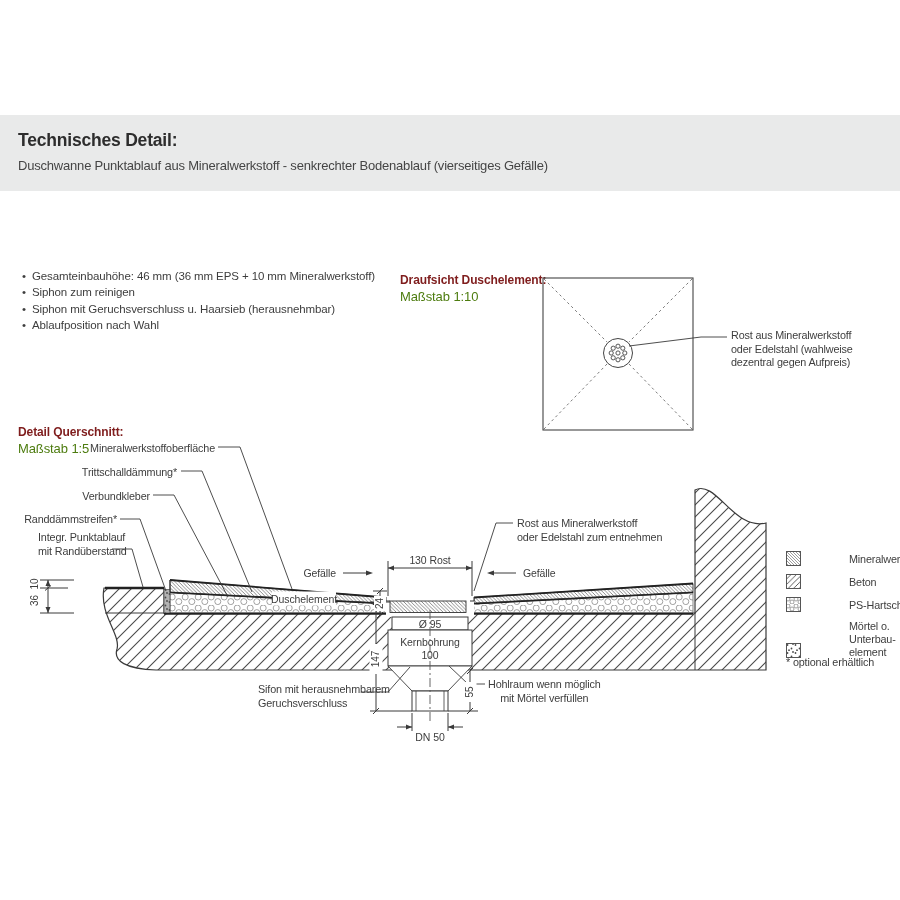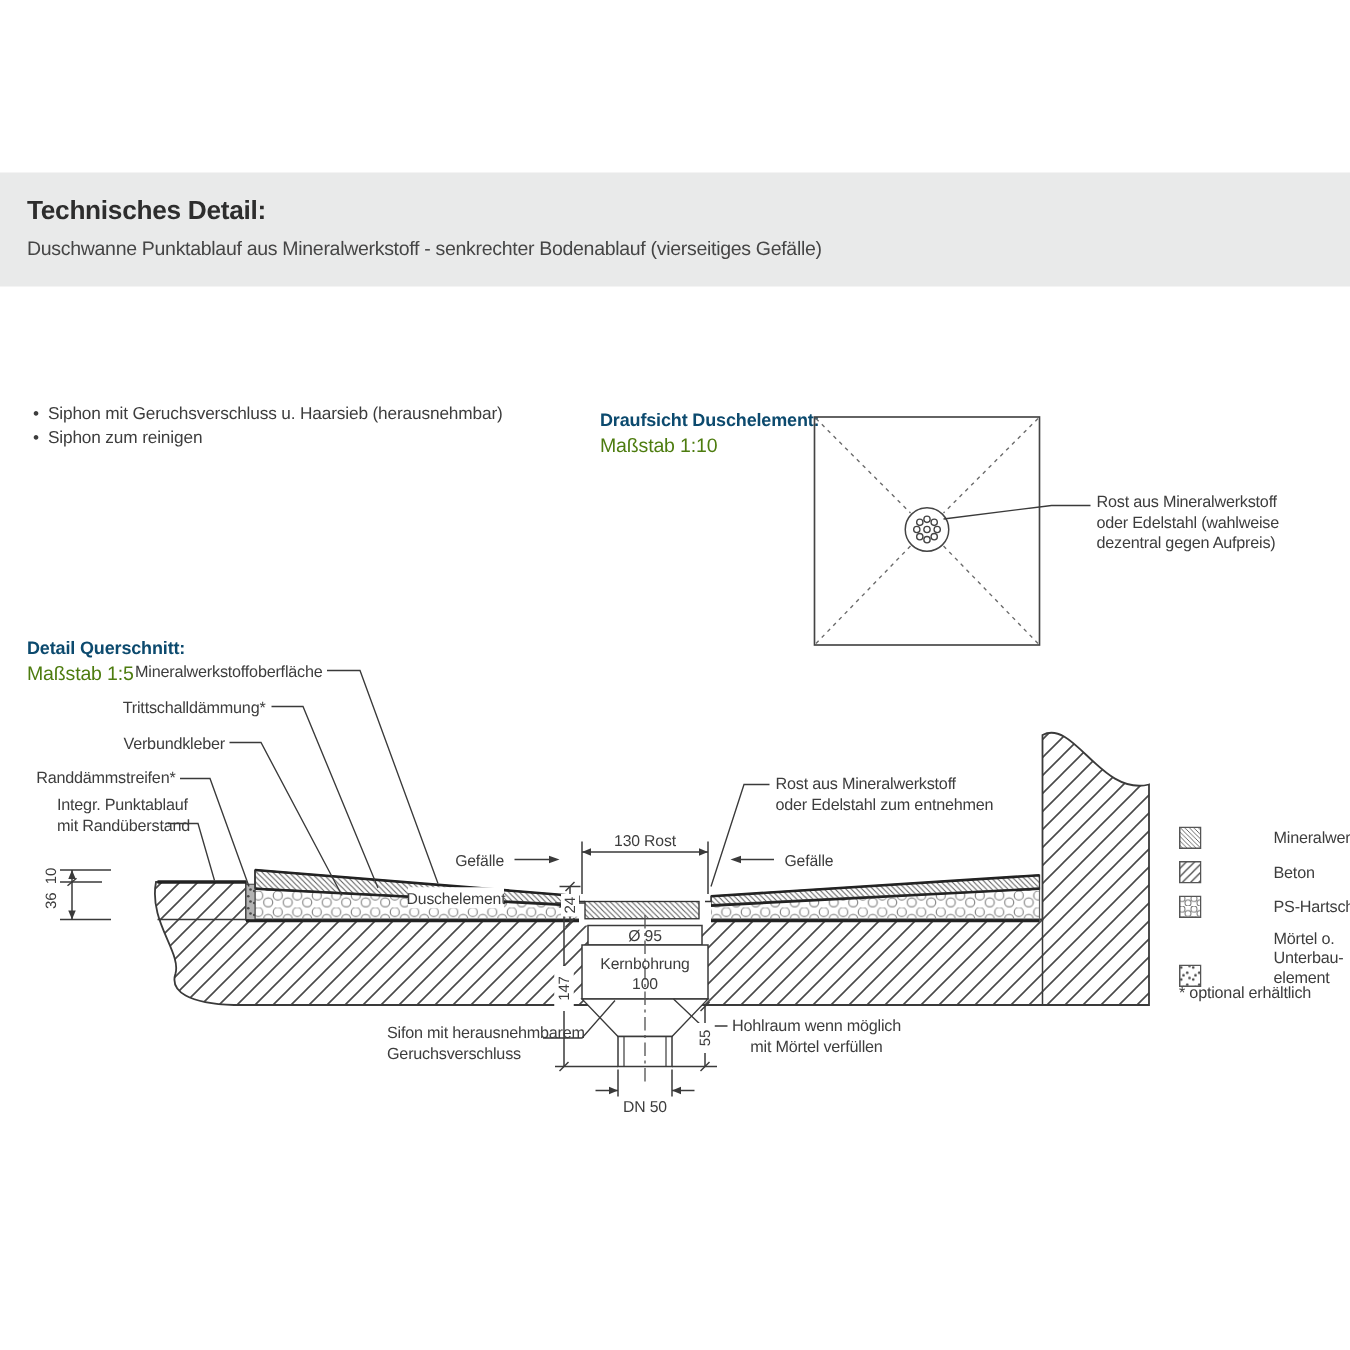--- a/index.html
+++ b/index.html
@@ -5,43 +5,45 @@
   html,body{margin:0;padding:0;background:#fff;}
   body{width:900px;height:900px;position:relative;overflow:hidden;
        font-family:"Liberation Sans",sans-serif;color:#3d3d3d;}
   .abs{position:absolute;}
   .band{left:0;top:115px;width:900px;height:76px;background:#e9eaea;}
   .title{left:18px;top:130px;font-size:17.5px;font-weight:bold;color:#2d2d2d;letter-spacing:-0.2px;text-align:center;}
   .subtitle{left:18px;top:158px;font-size:13px;color:#454545;letter-spacing:-0.2px;}
   .bullets{left:22px;top:268px;font-size:11.5px;line-height:16.4px;color:#3d3d3d;letter-spacing:-0.1px;}
   .bullets .b{white-space:nowrap;}
   .bullets .b::before{content:"\2022";margin-right:6px;}
-  .secthead{font-size:12px;font-weight:bold;color:#0c4a6e;letter-spacing:-0.1px;}
+  .secthead{font-size:12px;font-weight:bold;color:#7f1d1d;letter-spacing:-0.1px;}
   .secsub{font-size:13px;color:#4d7c0f;letter-spacing:-0.1px;}
   .lbl{position:absolute;font-size:10.8px;line-height:13.6px;color:#3d3d3d;letter-spacing:-0.15px;white-space:nowrap;}
   .lbl.r{text-align:right;white-space:nowrap;}
   .legend{left:786px;top:551px;}
   .legend .row{display:flex;align-items:flex-end;margin-bottom:8px;gap:40px;}
   .legend .sw{flex:0 0 15px;margin-right:8px;}
   .legend .lg-label{font-size:10.8px;line-height:12.8px;letter-spacing:-0.15px;max-width:96px;}
   .footnote{left:786px;top:656px;font-size:10.8px;letter-spacing:-0.15px;}
   svg text{font-family:"Liberation Sans",sans-serif;fill:#3d3d3d;letter-spacing:-0.1px;}
   .dtext{font-size:10.5px;}
   .dsmall{font-size:10px;}
 </style>
 </head>
 <body>
 
 <div class="abs band"></div>
 <div class="abs title">Technisches Detail:</div>
 <div class="abs subtitle">Duschwanne Punktablauf aus Mineralwerkstoff - senkrechter Bodenablauf (vierseitiges Gefälle)</div>
 
 <div class="abs bullets">
+  <div class="b"><span>Gesamteinbauhöhe: 46 mm (36 mm EPS + 10 mm Mineralwerkstoff)</span></div>
+  <div class="b"><span>Siphon zum reinigen</span></div>
   <div class="b"><span>Siphon mit Geruchsverschluss u. Haarsieb (herausnehmbar)</span></div>
-  <div class="b"><span>Siphon zum reinigen</span></div>
+  <div class="b"><span>Ablaufposition nach Wahl</span></div>
 </div>
 
 <div class="abs secthead" style="left:400px;top:273px;">Draufsicht Duschelement:</div>
 <div class="abs secsub" style="left:400px;top:289px;">Maßstab 1:10</div>
 
 <div class="lbl" style="left:731px;top:329px;">
   <div>Rost aus Mineralwerkstoff</div>
   <div>oder Edelstahl (wahlweise</div>
   <div>dezentral gegen Aufpreis)</div>
 </div>

